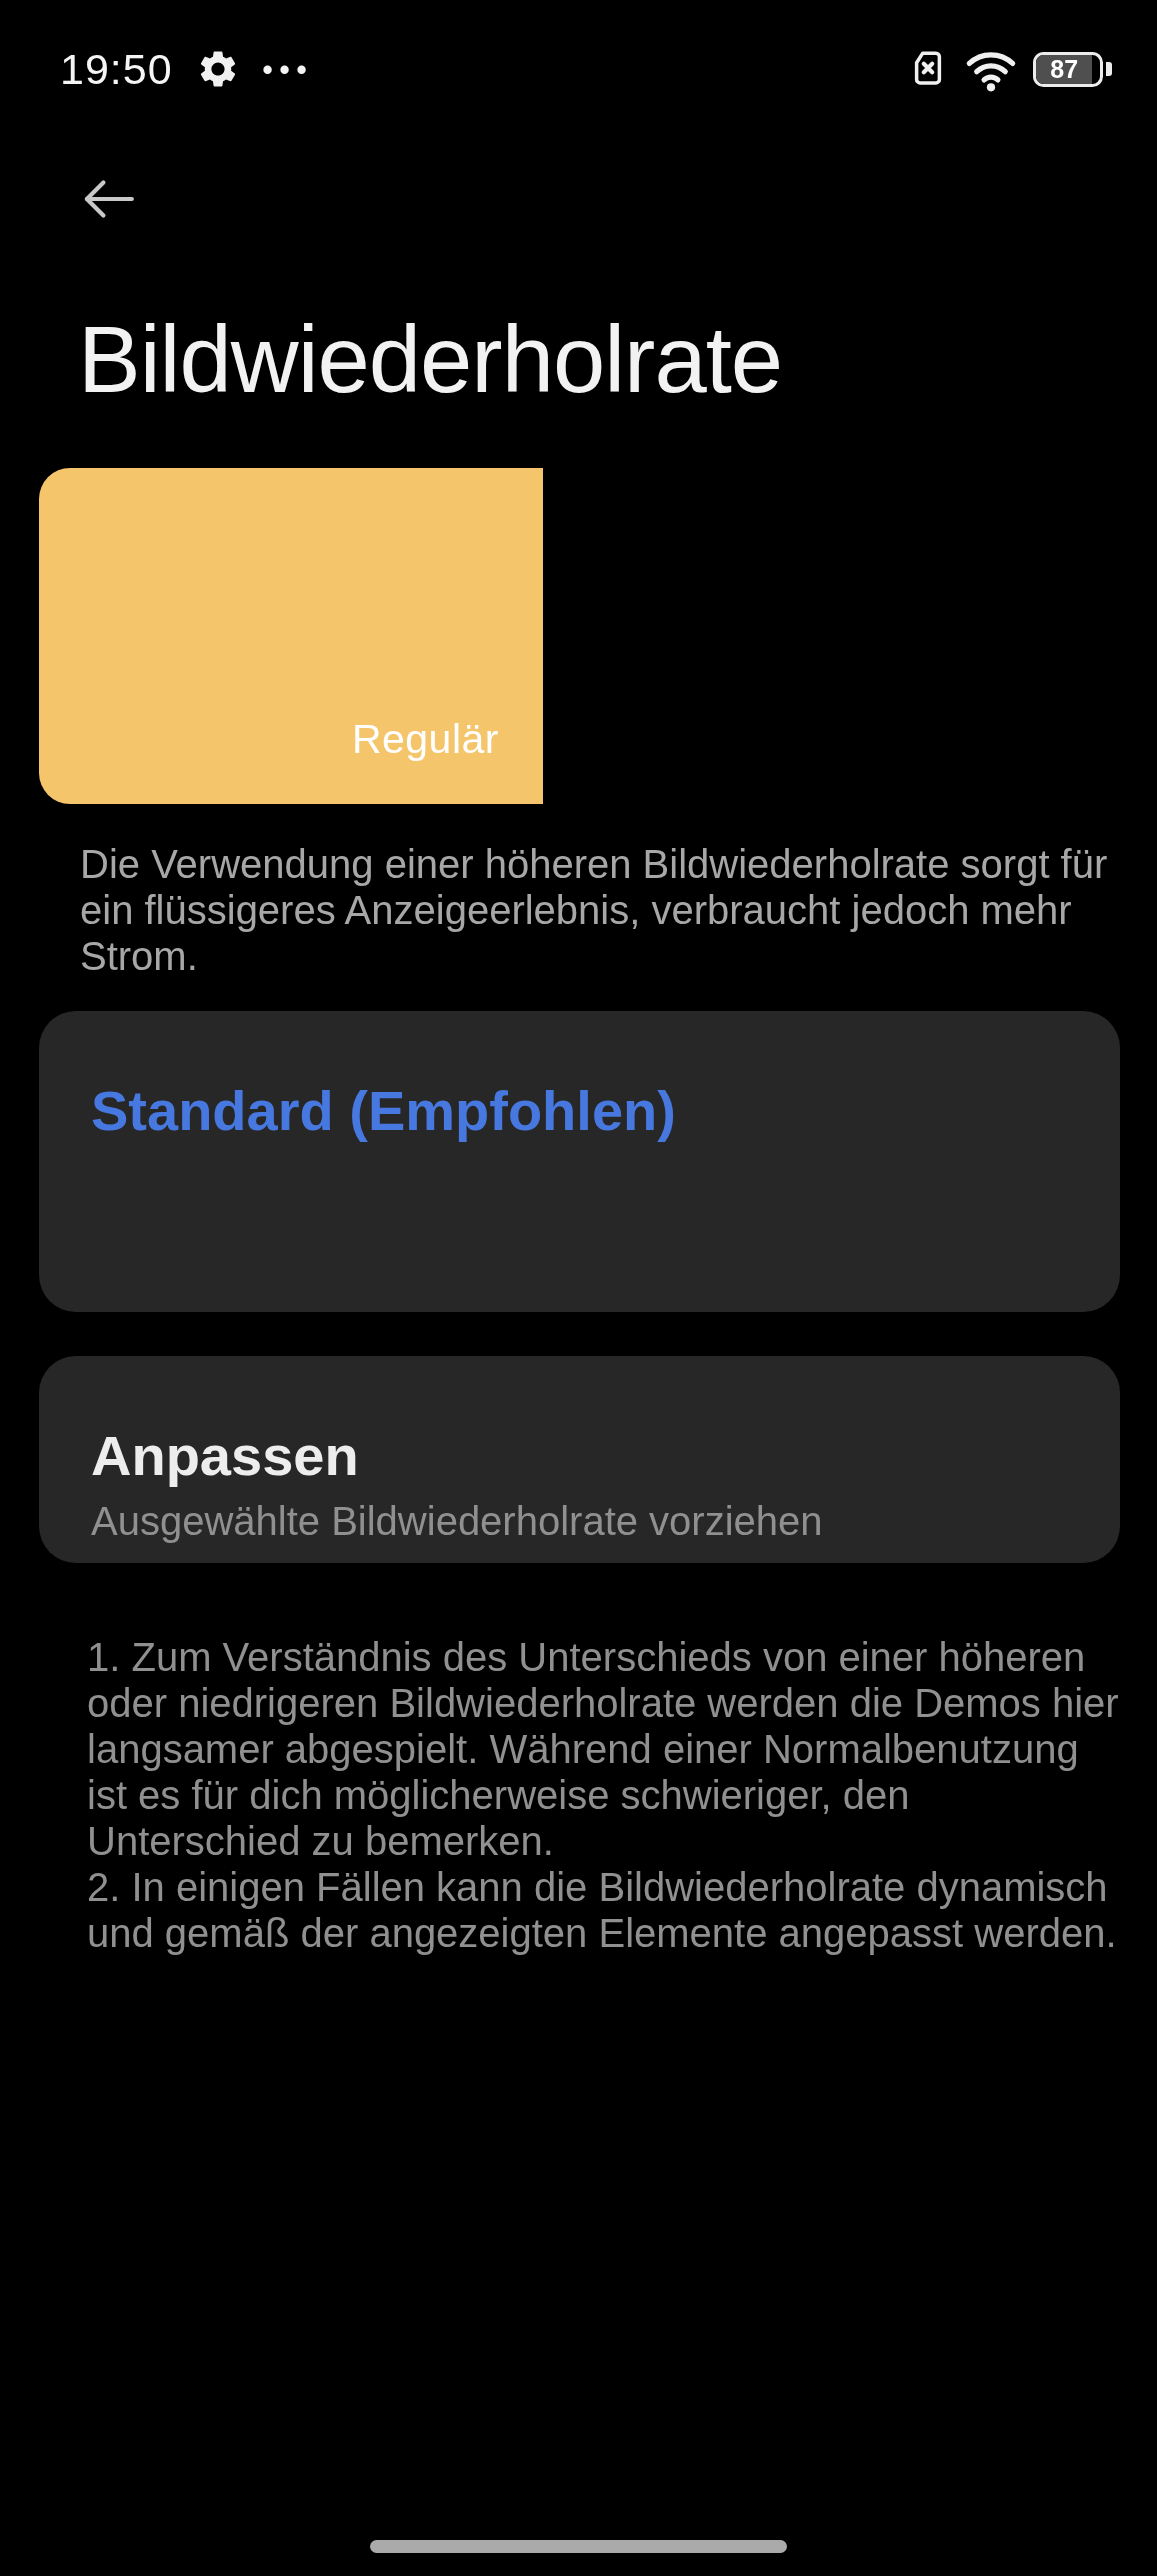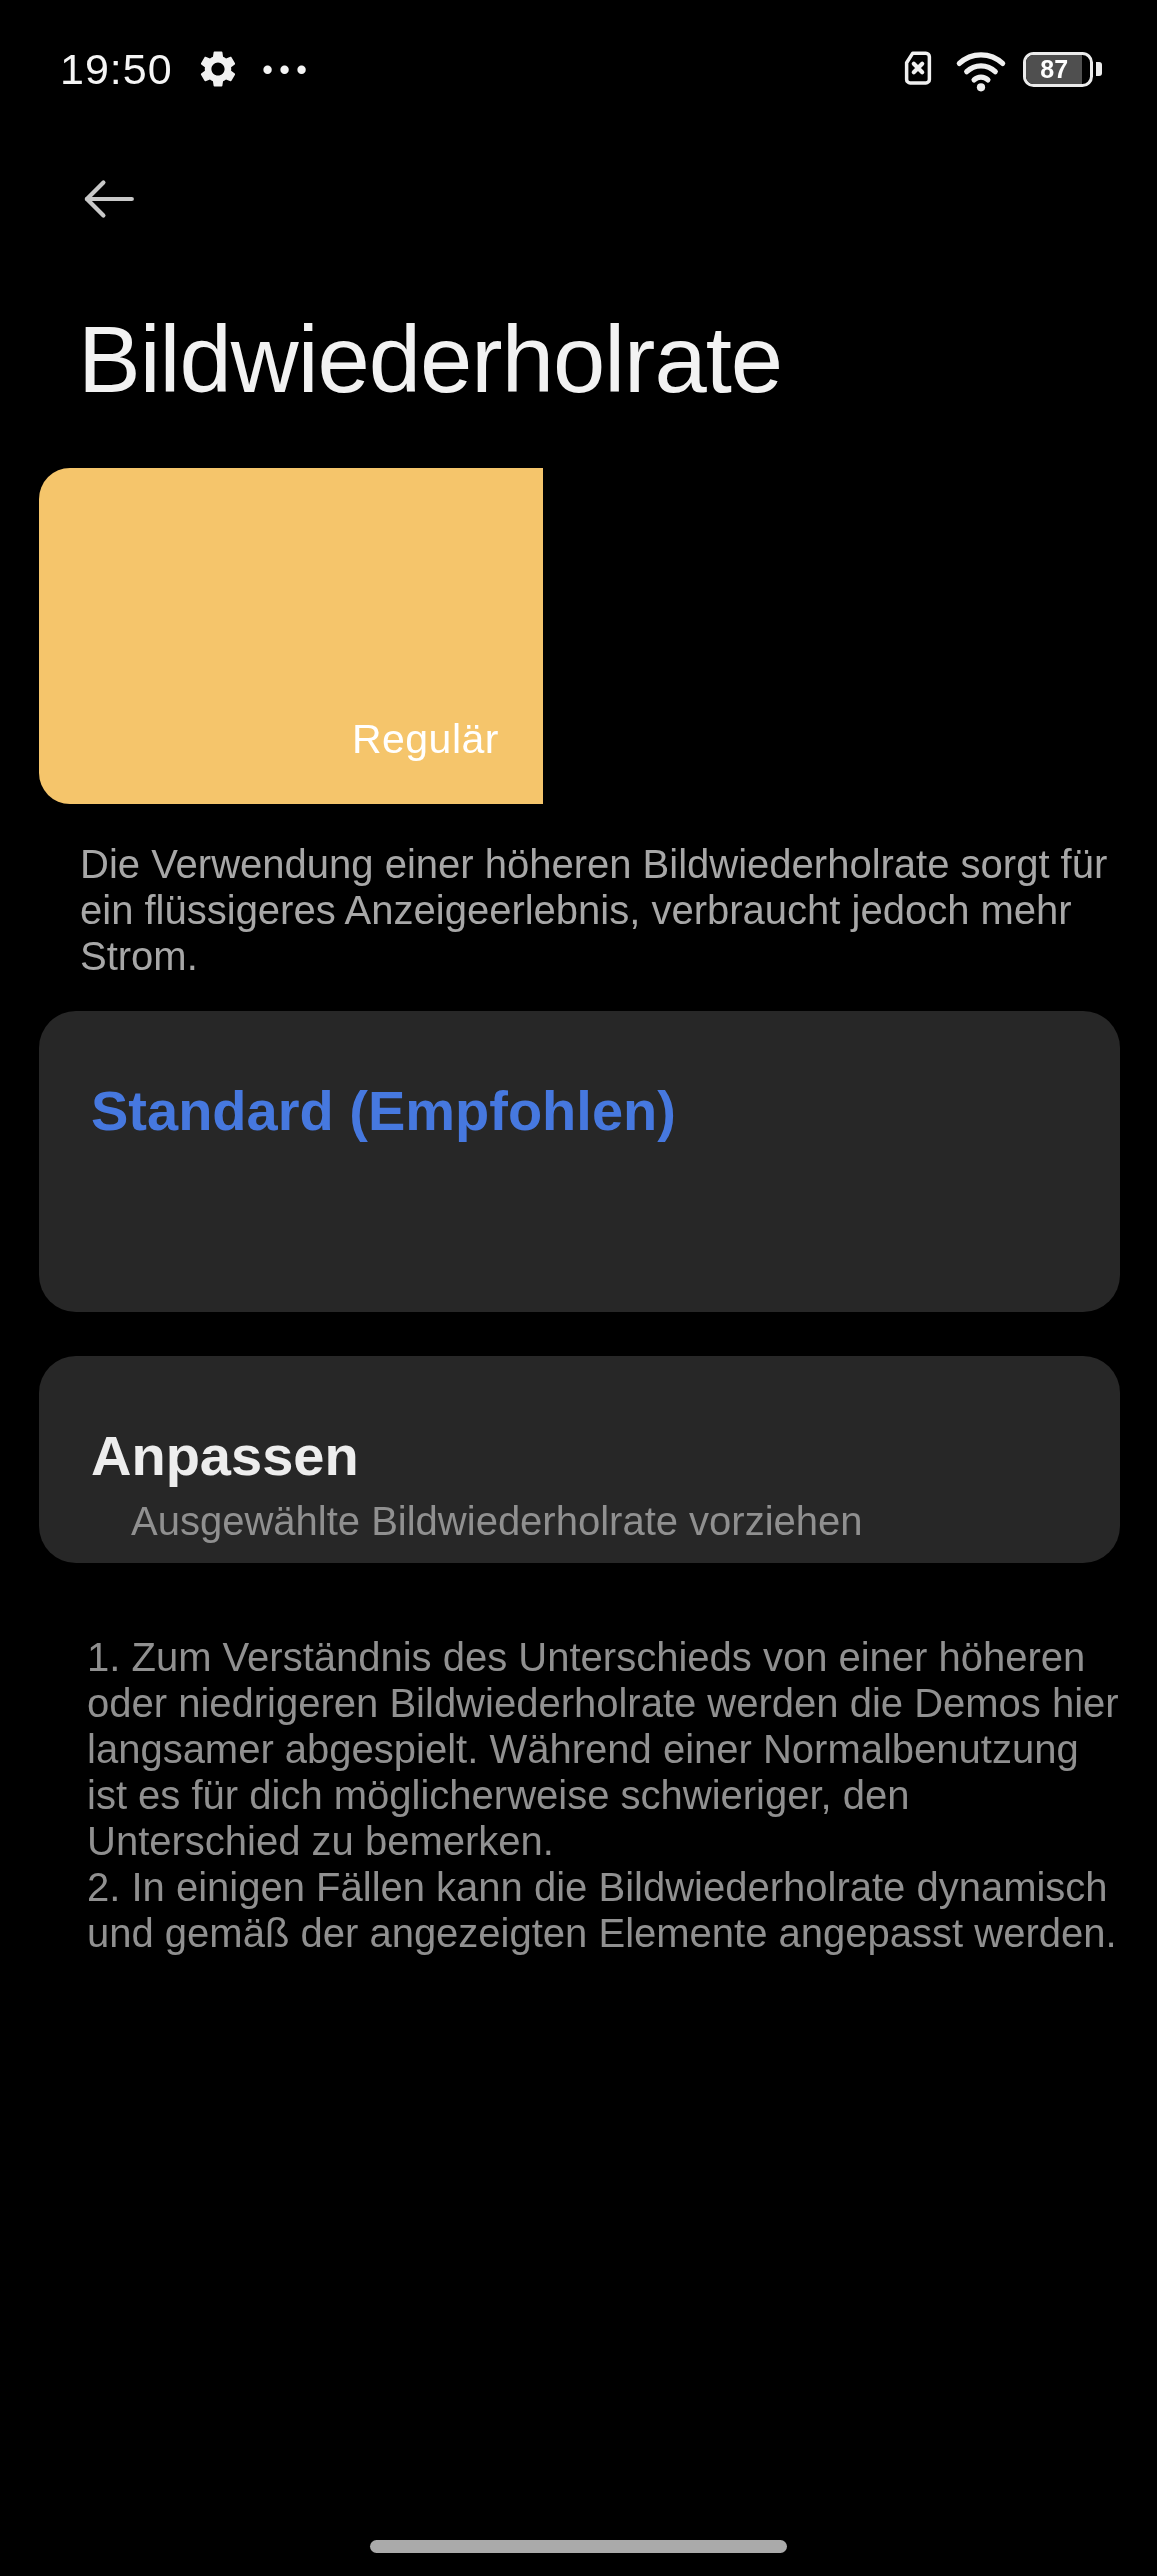--- a/index.html
+++ b/index.html
@@ -6,21 +6,21 @@
   .screen{
     position:relative;width:1158px;height:2576px;background:#000;overflow:hidden;
     font-family:"Liberation Sans",sans-serif;color:#f2f2f2;
   }
   
   .status-bar{position:absolute;top:42px;left:0;right:0;height:54px;}
   .sb-left{position:absolute;left:60px;top:0;height:54px;display:flex;align-items:center;gap:23px;}
   .sb-time{font-size:43px;font-weight:500;color:#f5f5f5;letter-spacing:1px;}
   .sb-gear{width:44px;height:44px;display:block;}
   .sb-dots{font-size:29px;color:#f5f5f5;letter-spacing:6.8px;font-weight:700;padding-top:3.9px;}
-  .sb-right{position:absolute;right:56px;top:0;height:54px;display:flex;align-items:center;gap:16.4px;}
+  .sb-right{position:absolute;right:46px;top:0;height:54px;display:flex;align-items:center;gap:16.4px;}
   .sb-sim{width:42px;height:44px;display:block;}
   .sb-wifi{width:52px;height:44px;display:block;}
   .battery{display:flex;align-items:center;}
   .battery-body{
     width:64px;height:29px;border:3.9px solid #ececec;border-radius:10.6px;
     background:#000;display:flex;align-items:center;overflow:hidden;padding:0;
   }
   .battery-fill{
     width:87%;height:100%;background:#4f4f4f;display:flex;align-items:center;justify-content:center;
   }
@@ -57,21 +57,21 @@
   }
   .card.standard{top:1011px;height:301px;}
   .card.custom{top:1356px;height:207px;}
   .card-title{font-size:56px;font-weight:700;line-height:54px;margin-top:32px;}
   .card.standard .card-title{color:#4678df;}
   .card.custom .card-title{color:#ededed;}
   .card-body-row{display:flex;align-items:center;justify-content:space-between;margin-top:9.6px;}
   .card.standard .card-subtitle{
     font-size:40px;line-height:48px;color:#4c7cdc;white-space:pre-line;width:907px;
   }
-  .card.custom .card-subtitle{font-size:40px;line-height:48px;color:#909090;margin-top:13.5px;margin-left:40px;}
+  .card.custom .card-subtitle{font-size:40px;line-height:48px;color:#909090;margin-top:13.5px;}
   .check-icon{width:50px;height:44px;flex:0 0 auto;margin-right:5.8px;}
   
   .notes{
     position:absolute;left:87px;top:1634px;width:1042px;
     font-size:40px;line-height:46px;color:#909090;white-space:pre-line;
   }
   
   .home-indicator{
     position:absolute;left:370px;top:2540px;width:417px;height:12.5px;
     border-radius:6.8px;background:#aaaaaa;cursor:pointer;

